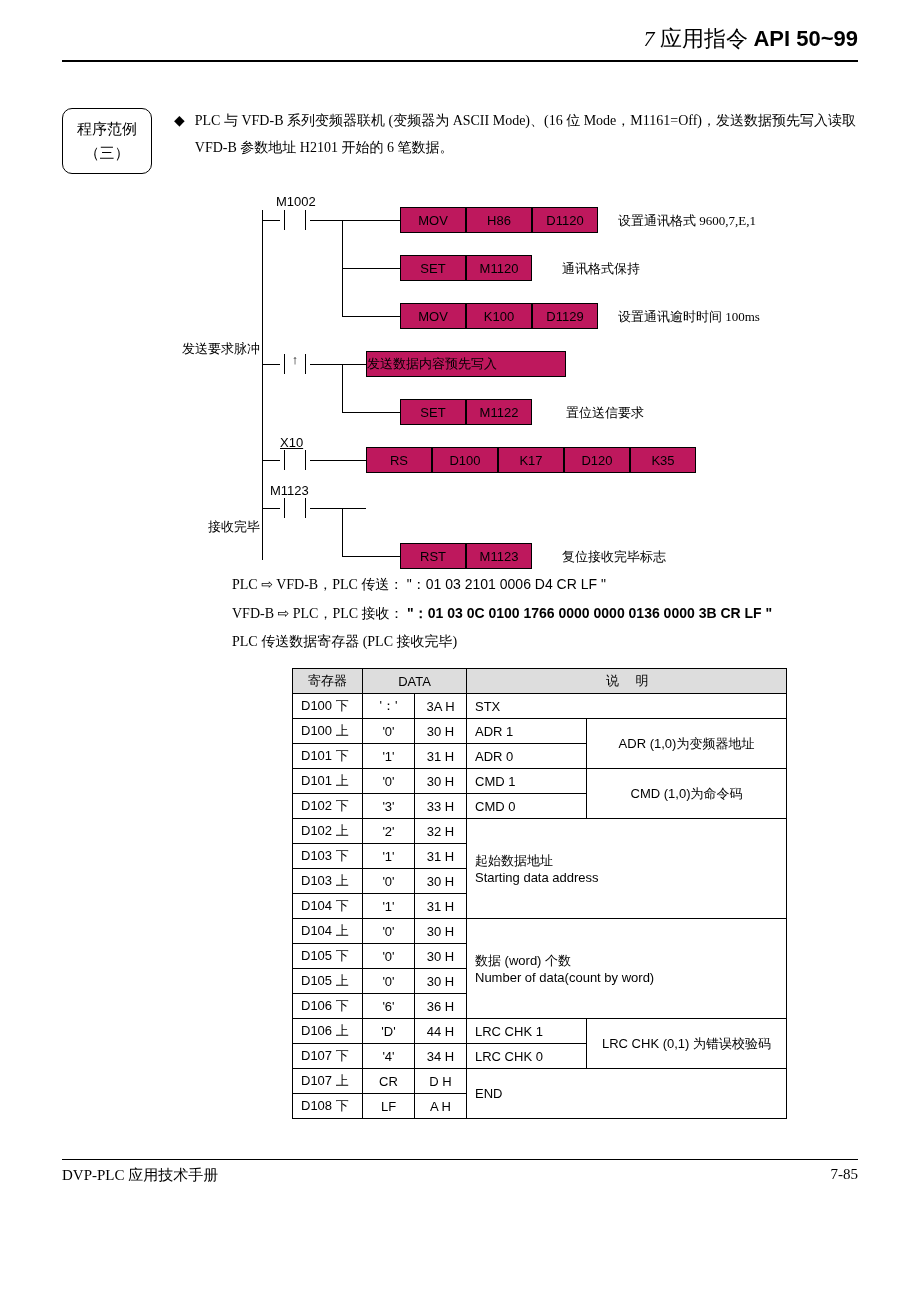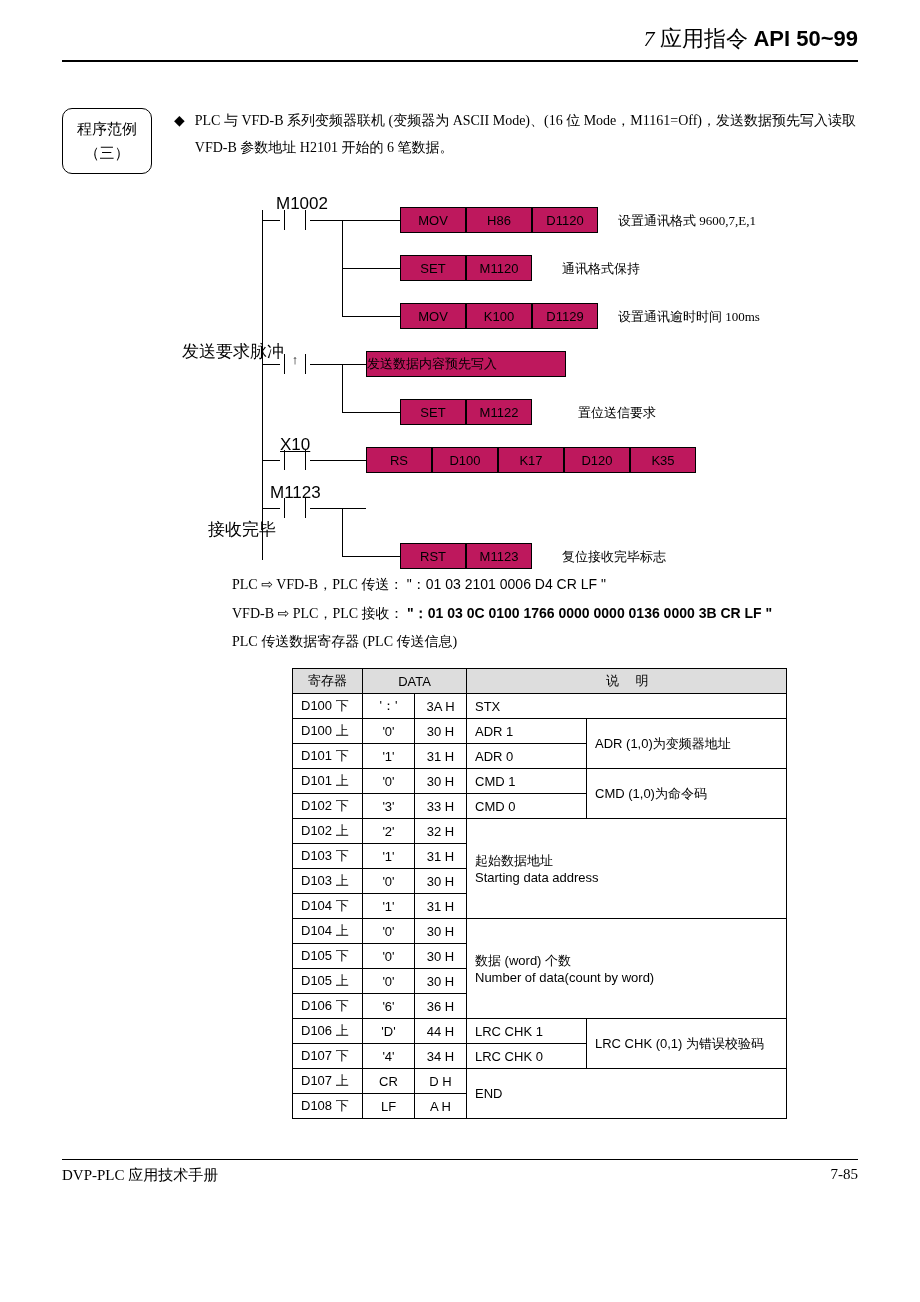--- a/index.html
+++ b/index.html
@@ -47,38 +47,38 @@
   .vbar { position:absolute; left:0; top:10px; bottom:0; width:0; border-left:1.4px solid #000; }
   .hline { position:absolute; border-top:1.4px solid #000; height:0; }
   .vline { position:absolute; border-left:1.4px solid #000; width:0; }
   .contact-no { position:absolute; width:30px; height:20px; }
   .contact-no::before, .contact-no::after { content:""; position:absolute; top:0; bottom:0; width:0; border-left:1.4px solid #000; }
   .contact-no::before { left:4px; } .contact-no::after { right:4px; }
   .contact-rise { position:absolute; width:30px; height:20px; }
   .contact-rise::before, .contact-rise::after { content:""; position:absolute; top:0; bottom:0; width:0; border-left:1.4px solid #000; }
   .contact-rise::before { left:4px; } .contact-rise::after { right:4px; }
   .contact-rise .arrow { position:absolute; left:50%; top:-2px; transform:translateX(-50%); font-size:13px; }
-  .lbl { position:absolute; font-size:17px; white-space:nowrap; }
+  .lbl { position:absolute; font-size:13px; white-space:nowrap; }
   .cbox { position:absolute; border:1.4px solid #000; text-align:center; font-family:Arial,sans-serif; font-size:13px; display:flex; align-items:center; justify-content:center; background:#be185d; height:26px; }
   .note { position:absolute; font-size:13px; font-family:"SimSun",serif; white-space:nowrap; }
 
   .below-ladder { margin-left: 170px; line-height:2.0; font-size:14px; }
   .below-ladder .mono { font-family: Arial, sans-serif; }
 
   
   .tbl-wrap { margin: 12px 0 0 230px; }
   table.datat { border-collapse: collapse; font-family: Arial, "SimSun", sans-serif; font-size:13px; }
   table.datat th, table.datat td { border:1px solid #000; padding:3px 8px; vertical-align: middle; }
   table.datat th { background:#ddd; font-weight:normal; }
   table.datat th.shu { letter-spacing:0.5em;padding-left:16px; }
   .reg { width:70px; }
   .d1  { width:52px; text-align:center; }
   .d2  { width:52px; text-align:center; }
   .d3  { width:120px; }
-  .d4  { width:200px; }
+  .d4  { width:200px;text-align:center; }
 
   .footer { border-top:1px solid #000; margin-top:40px; padding-top:6px; display:flex; justify-content:space-between; font-size:15px; }
 </style>
 </head>
 <body>
 
 <div class="page">
 
   <div class="header">
     <span class="num">7</span>
@@ -127,21 +127,21 @@
       <div class="hline" style="left:0; top:164px; width:18px;"></div>
       <div class="contact-rise" style="left:18px; top:154px;">
           <span class="arrow">↑</span>
         </div>
       <div class="hline" style="left:48px; top:164px; width:56px;"></div>
       <div class="vline" style="left:80px; top:164px; height:48px;"></div>
       <div class="cbox" style="left:104px; top:151px; width:200px; justify-content:flex-start; padding-left:0;">发送数据内容预先写入</div>
       <div class="hline" style="left:80px; top:212px; width:58px;"></div>
       <div class="cbox" style="left:138px; top:199px; width:66px;">SET</div>
       <div class="cbox" style="left:204px; top:199px; width:66px;">M1122</div>
-      <span class="note" style="left:316px; top:204px;">置位送信要求</span>
+      <span class="note" style="left:304px; top:204px;">置位送信要求</span>
 
       <span class="lbl" style="left:18px; top:235px;text-decoration:underline;">X10</span>
       <div class="hline" style="left:0; top:260px; width:18px;"></div>
       <div class="contact-no" style="left:18px; top:250px;"></div>
       <div class="hline" style="left:48px; top:260px; width:56px;"></div>
       <div class="cbox" style="left:104px; top:247px; width:66px;">RS</div>
       <div class="cbox" style="left:170px; top:247px; width:66px;">D100</div>
       <div class="cbox" style="left:236px; top:247px; width:66px;">K17</div>
       <div class="cbox" style="left:302px; top:247px; width:66px;">D120</div>
       <div class="cbox" style="left:368px; top:247px; width:66px;">K35</div>
@@ -161,21 +161,21 @@
 
   <div class="below-ladder">
     <div>
       <span>PLC ⇨ VFD-B，PLC 传送：</span>
       <span class="mono">"：01 03 2101 0006 D4 CR LF "</span>
     </div>
     <div>
       <span>VFD-B ⇨ PLC，PLC 接收：</span>
       <b><span class="mono">"：01 03 0C 0100 1766 0000 0000 0136 0000 3B CR LF "</span></b>
     </div>
-    <div>PLC 传送数据寄存器 (PLC 传送信息)</div>
+    <div>PLC 传送数据寄存器 (PLC 接收完毕)</div>
   </div>
 
   <div class="tbl-wrap">
     <table class="datat">
       <thead>
         <tr>
           <th class="reg">寄存器</th>
           <th colspan="2">DATA</th>
           <th colspan="2" class="shu">说    明</th>
         </tr>

